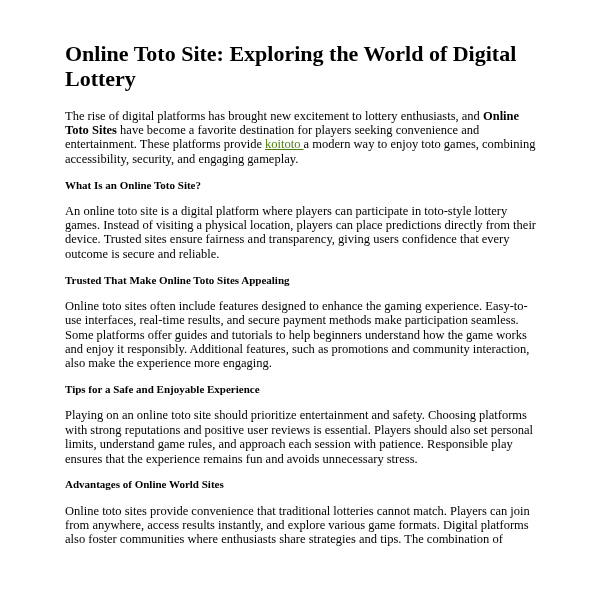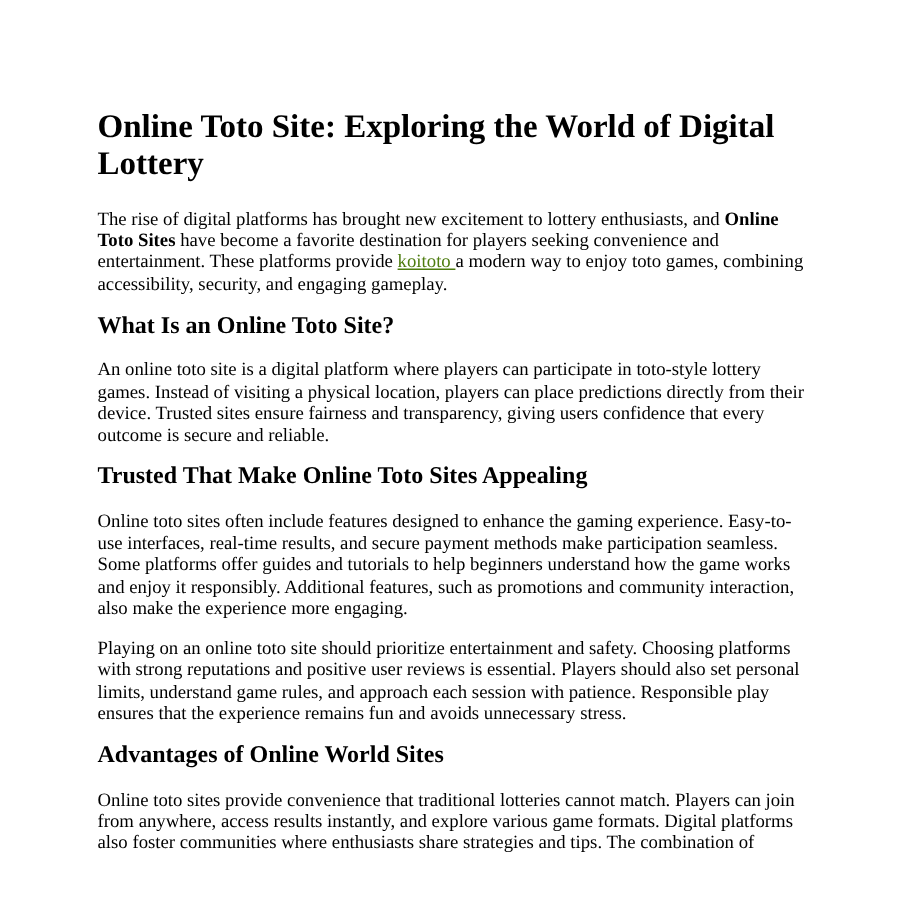--- a/index.html
+++ b/index.html
@@ -9,35 +9,35 @@
   }
   body {
     width: 600px;
     height: 600px;
     overflow: hidden;
   }
   .page {
     box-sizing: border-box;
     width: 600px;
     height: 600px;
-    padding: 71px 60px 0 65px;
+    padding: 41px 60px 0 65px;
     font-family: "Liberation Serif", "DejaVu Serif", serif;
     font-size: 12.5px;
     line-height: 1.15;
     color: #000000;
     background: #ffffff;
   }
   h1.doc-title {
     font-size: 22px;
     line-height: 1.15;
     font-weight: bold;
     margin: 0 0 17px 0;
   }
   h2.section-heading {
-    font-size: 16px;
+    font-size: 11px;
     line-height: 1.15;
     font-weight: bold;
     margin: 12.5px 0 12.5px 0;
   }
   p.body-paragraph {
     margin: 0 0 12.5px 0;
   }
   .bold-run {
     font-weight: bold;
   }
@@ -55,18 +55,19 @@
   <h1 class="doc-title">Online Toto Site: Exploring the World of Digital Lottery</h1>
 
   <p class="body-paragraph"><span>The rise of digital platforms has brought new excitement to lottery enthusiasts, and </span><span class="bold-run">Online Toto Sites</span><span> have become a favorite destination for players seeking convenience and entertainment. These platforms provide </span><a class="inline-link" href="#">koitoto </a><span>a modern way to enjoy toto games, combining accessibility, security, and engaging gameplay.</span></p>
 
   <h2 class="section-heading">What Is an Online Toto Site?</h2>
   <p class="body-paragraph">An online toto site is a digital platform where players can participate in toto-style lottery games. Instead of visiting a physical location, players can place predictions directly from their device. Trusted sites ensure fairness and transparency, giving users confidence that every outcome is secure and reliable.</p>
 
   <h2 class="section-heading">Trusted That Make Online Toto Sites Appealing</h2>
   <p class="body-paragraph">Online toto sites often include features designed to enhance the gaming experience. Easy-to-use interfaces, real-time results, and secure payment methods make participation seamless. Some platforms offer guides and tutorials to help beginners understand how the game works and enjoy it responsibly. Additional features, such as promotions and community interaction, also make the experience more engaging.</p>
 
+  <h2 class="section-heading">Tips for a Safe and Enjoyable Experience</h2>
   <p class="body-paragraph">Playing on an online toto site should prioritize entertainment and safety. Choosing platforms with strong reputations and positive user reviews is essential. Players should also set personal limits, understand game rules, and approach each session with patience. Responsible play ensures that the experience remains fun and avoids unnecessary stress.</p>
 
   <h2 class="section-heading">Advantages of Online World Sites</h2>
   <p class="body-paragraph">Online toto sites provide convenience that traditional lotteries cannot match. Players can join from anywhere, access results instantly, and explore various game formats. Digital platforms also foster communities where enthusiasts share strategies and tips. The combination of</p>
 
 </div>
 
 </body></html>

